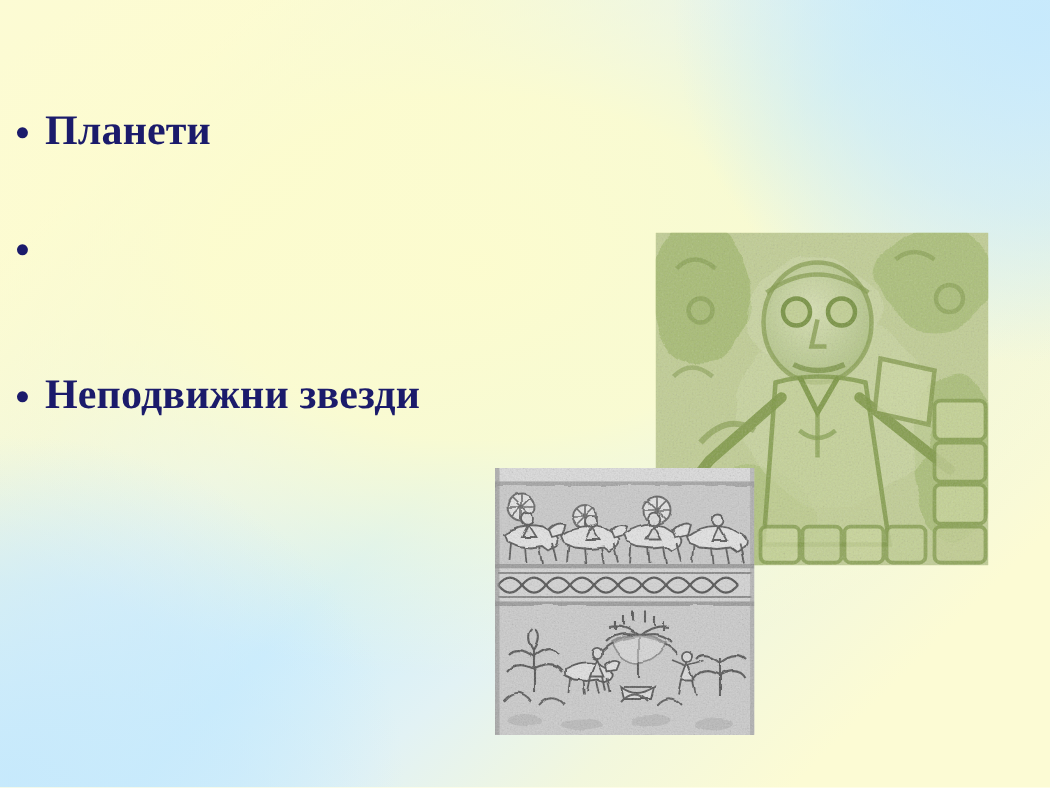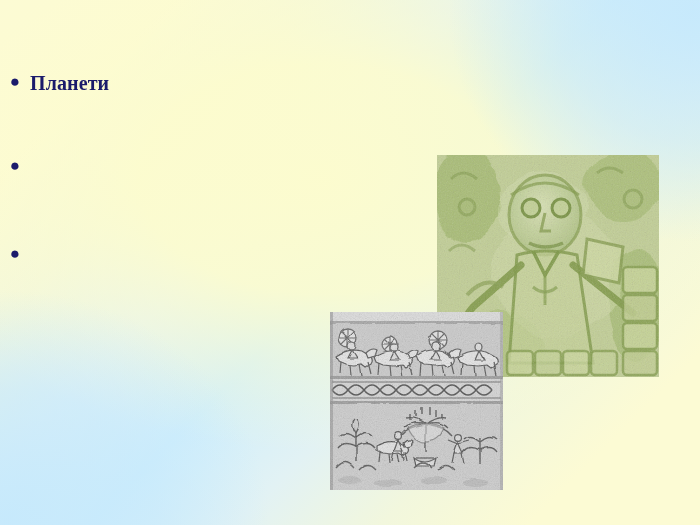--- a/index.html
+++ b/index.html
@@ -84,21 +84,21 @@
     color: #1b1b6b;
     font-size: 17px;
     line-height: 1;
     position: relative;
     top: -3px;
   }
   .bullet-text {
     color: #1b1b6b;
     font-family: "Liberation Serif", serif;
     font-weight: bold;
-    font-size: 20px;
+    font-size: 28px;
     letter-spacing: 0.1px;
     white-space: nowrap;
   }
 
   
   .picture {
     position: absolute;
     overflow: hidden;
   }
   #picture-relief-green {
@@ -137,20 +137,21 @@
       <span class="bullet-mark">●</span>
       <span class="bullet-text">Планети</span>
     </li>
 
     <li class="bullet-row">
       <span class="bullet-mark">●</span>
     </li>
 
     <li class="bullet-row">
       <span class="bullet-mark">●</span>
+      <span class="bullet-text">Неподвижни звезди</span>
     </li>
 
   </ul>
 
   <div class="picture" id="picture-relief-green">
     <svg viewBox="0 0 222 222" preserveAspectRatio="none">
       <defs>
         <filter id="grainGreen" x="0" y="0" width="100%" height="100%">
           <feTurbulence type="fractalNoise" baseFrequency="0.85" numOctaves="4" seed="7" result="n"></feTurbulence>
           <feColorMatrix in="n" type="saturate" values="0.15" result="ns"></feColorMatrix>

